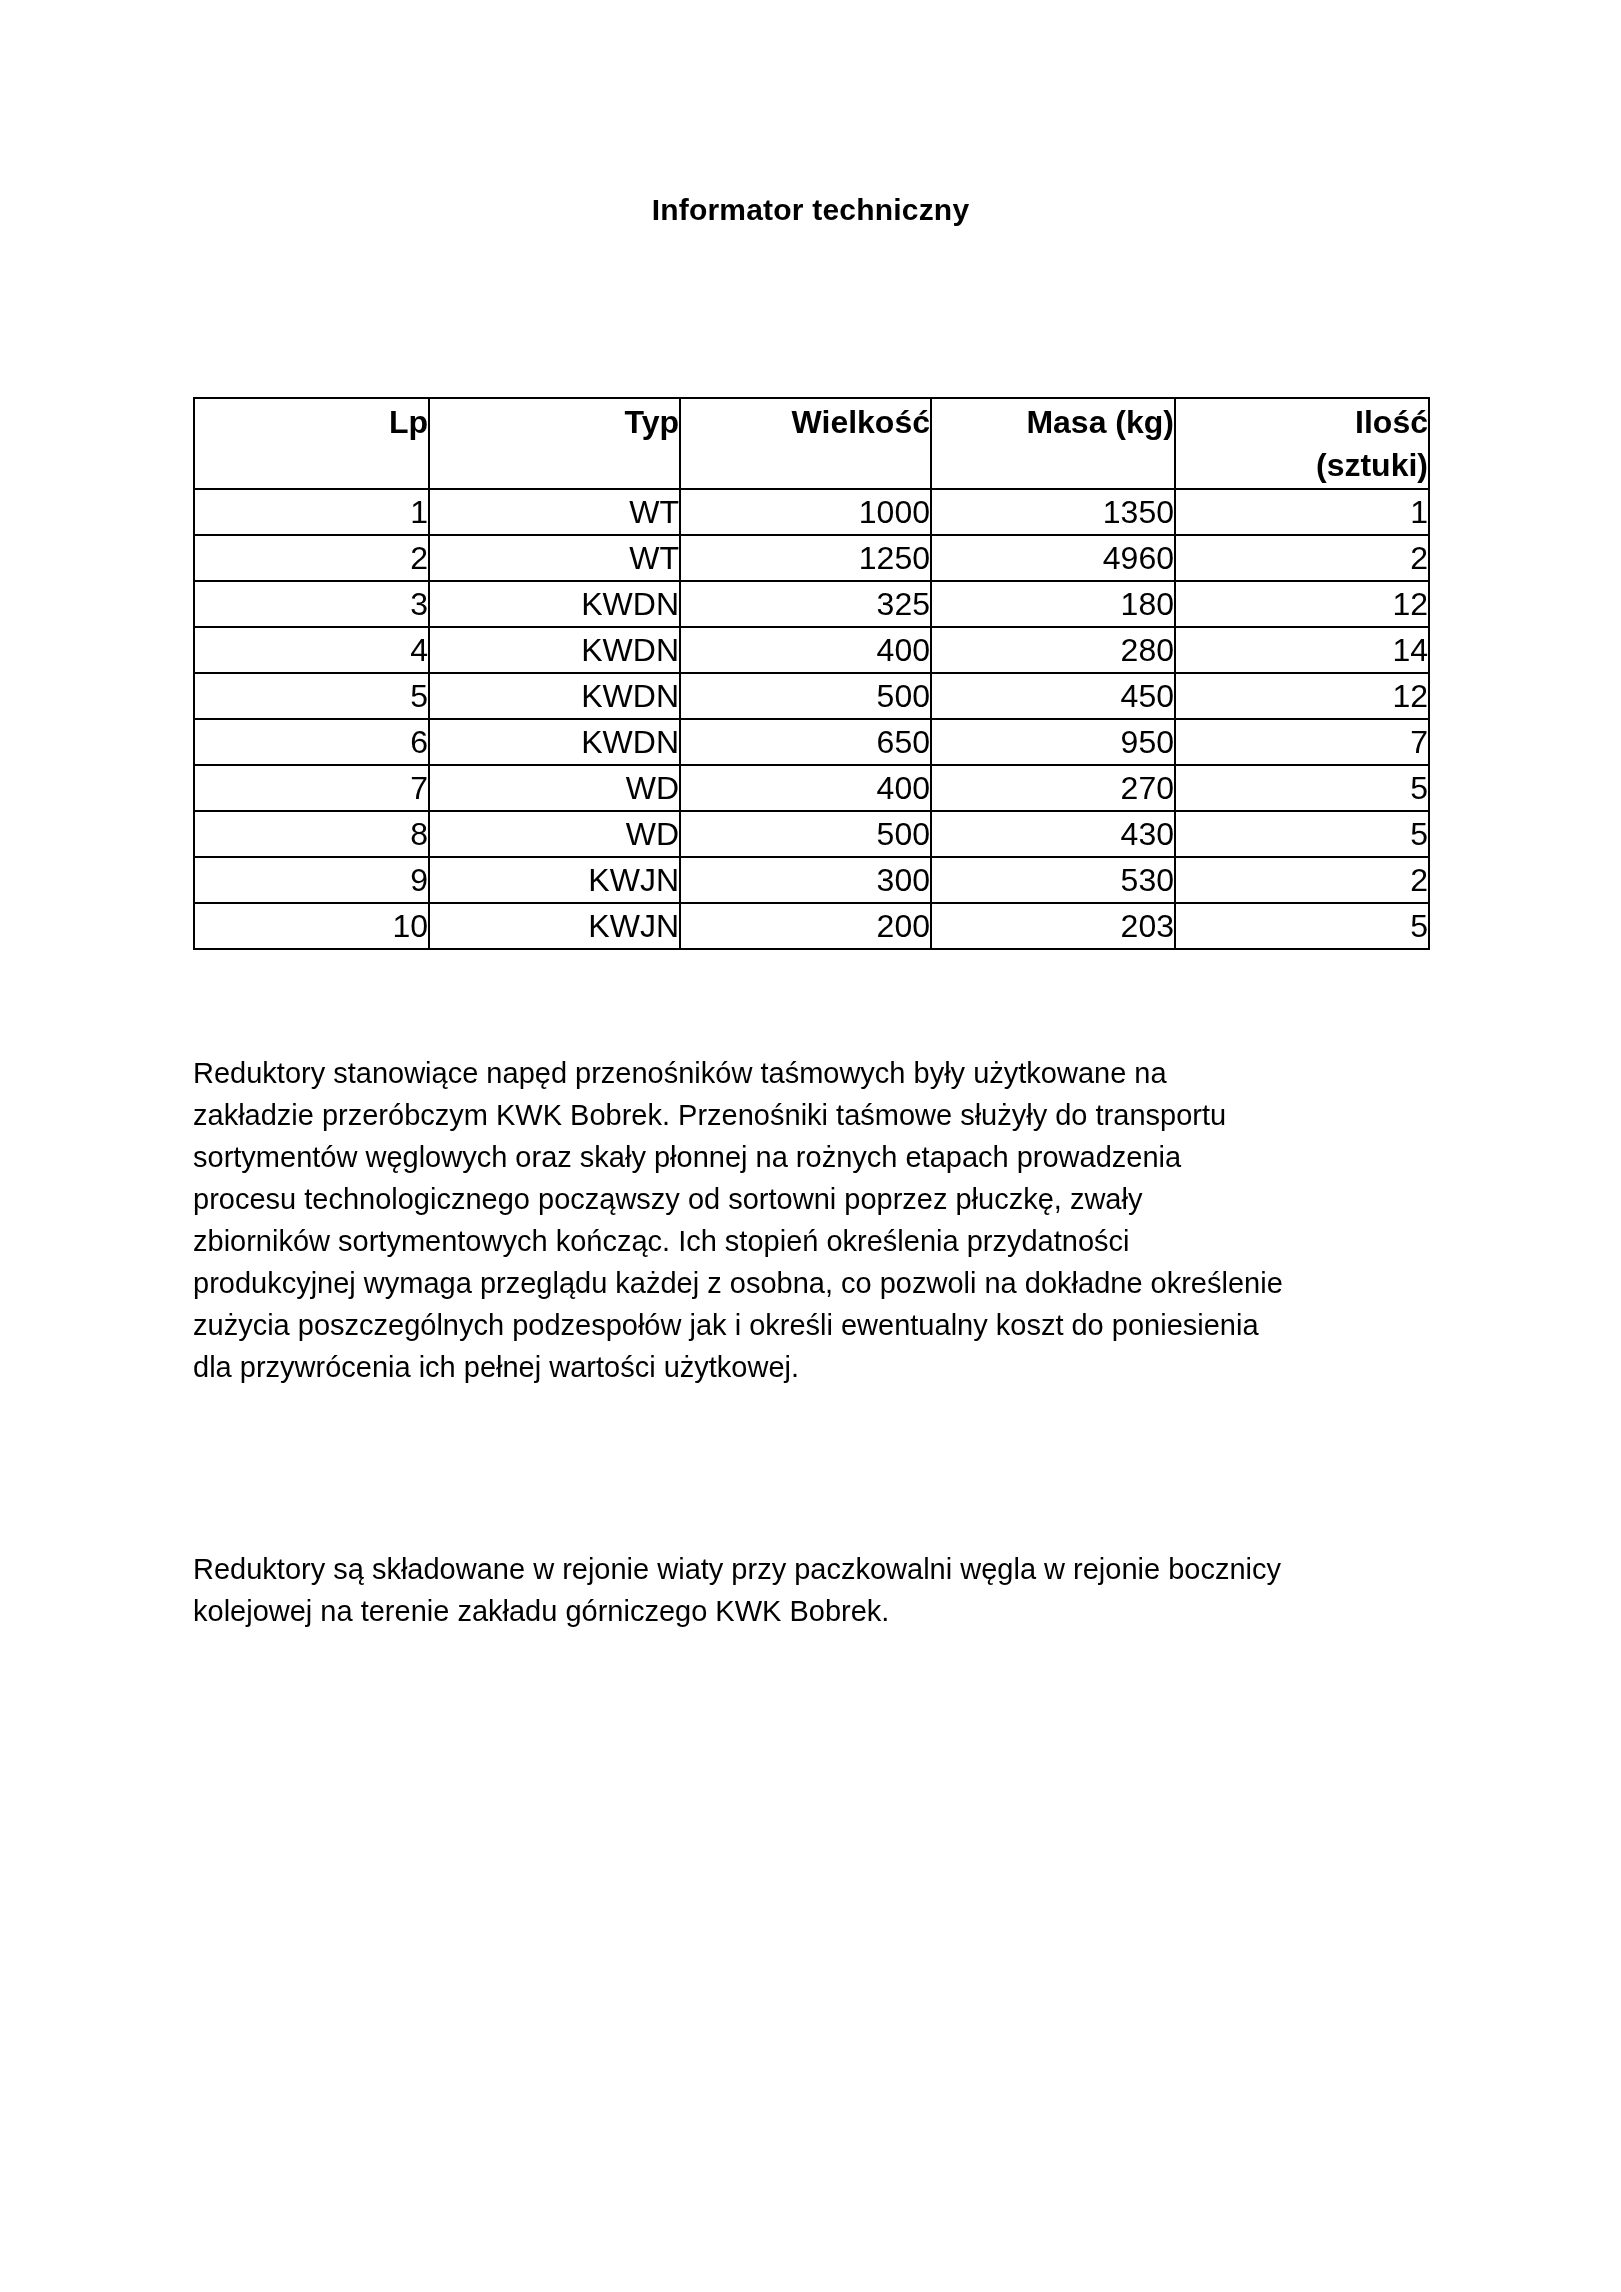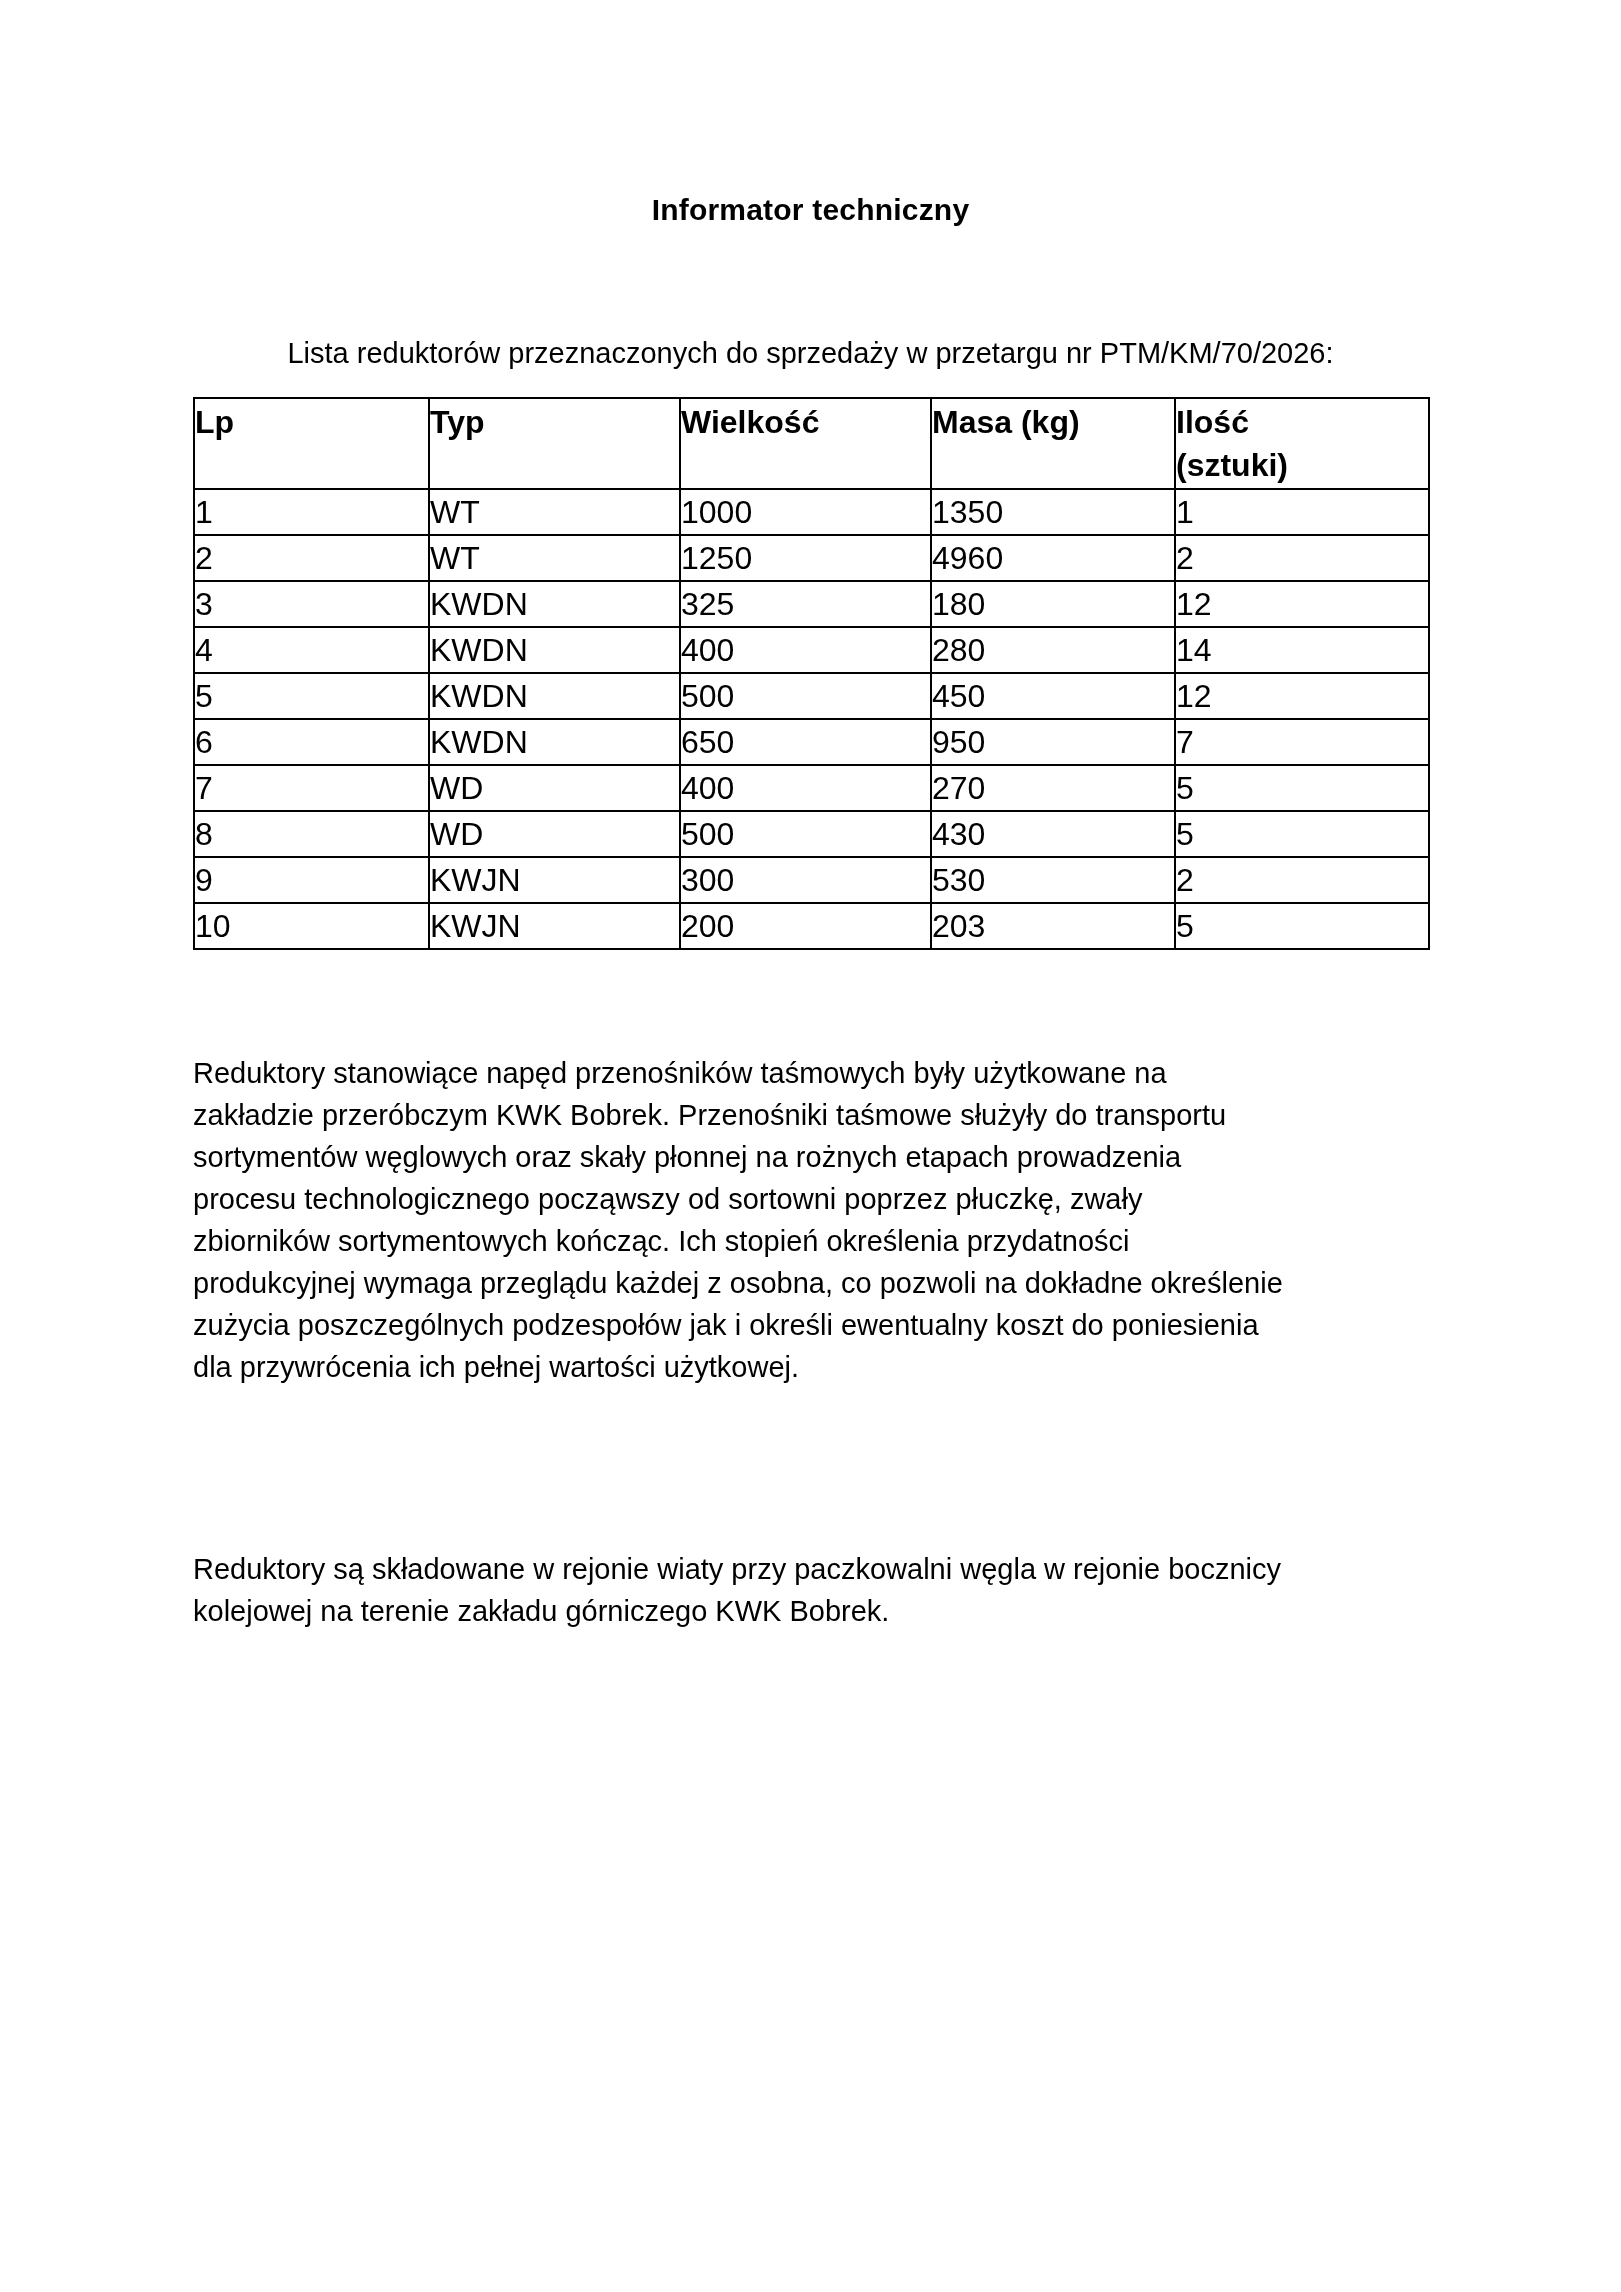--- a/index.html
+++ b/index.html
@@ -45,21 +45,21 @@
   table.list {
     position: absolute;
     left: 193px;
     top: 397px;
     width: 1235px;
     border-collapse: collapse;
     table-layout: fixed;
   }
   table.list th, table.list td {
     border: 2px solid #000000;
-    text-align: left;
+    text-align: right;
     padding: 0;
     overflow: hidden;
   }
   table.list th {
     font-weight: bold;
     font-size: 32px;
     line-height: 43px;
     height: 87px;
     vertical-align: top;
     padding-top: 2px;
@@ -90,21 +90,20 @@
   .para-1 { top: 1052px; }
   .para-2 { top: 1548px; }
 </style>
 </head>
 <body>
 
 <div class="page">
 
   <div class="title">Informator techniczny</div>
 
-  <div class="subtitle">Lista reduktorów przeznaczonych do sprzedaży w przetargu nr PTM/KM/70/2026:</div>
 
   <table class="list">
     <colgroup>
       <col class="col-lp">
       <col class="col-typ">
       <col class="col-wielkosc">
       <col class="col-masa">
       <col class="col-ilosc">
     </colgroup>
     <thead>

